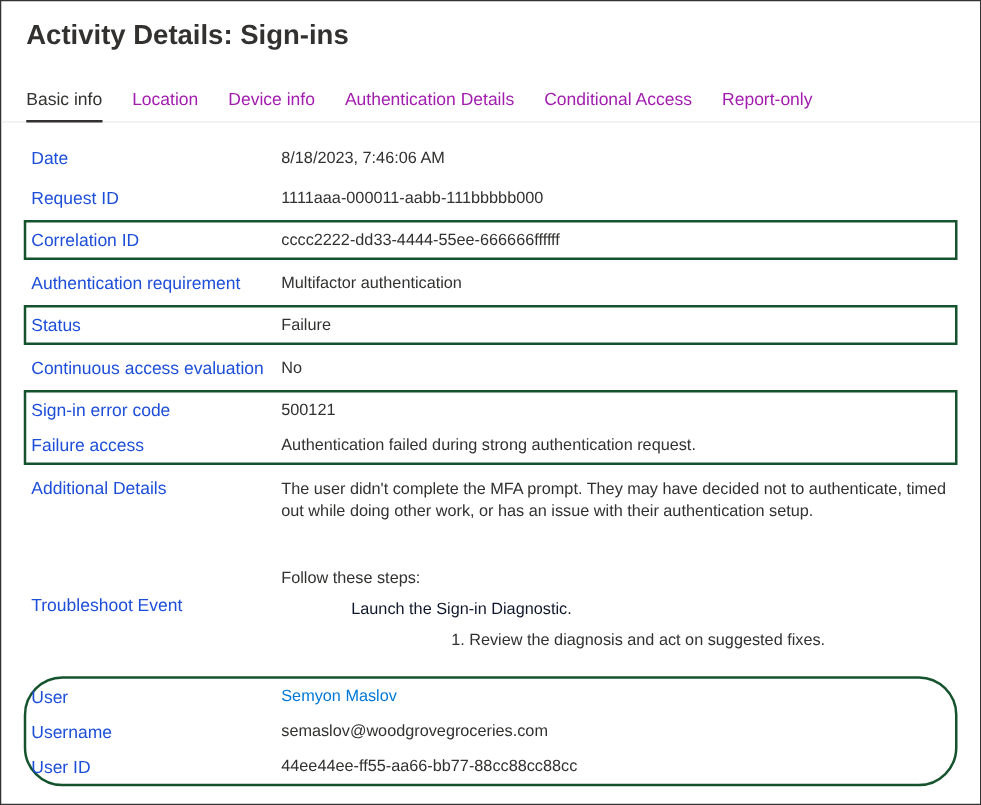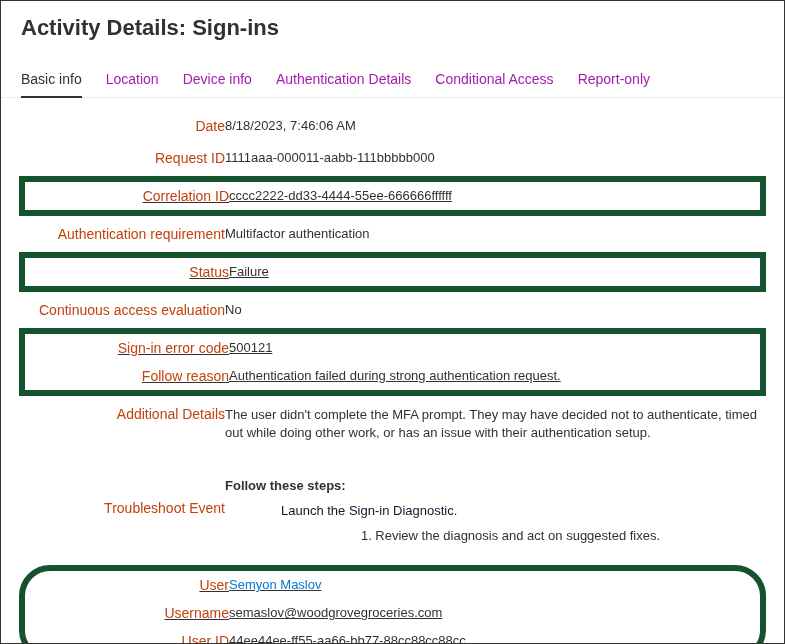--- a/index.html
+++ b/index.html
@@ -53,47 +53,44 @@
     }
     .row {
       display: flex;
       align-items: flex-start;
       padding: 8px 0;
     }
     .row-label {
       width: 200px;
       flex-shrink: 0;
       font-size: 14px;
-      color: #c2410c;
-      text-align: right;
+      color: #1d4ed8;
     }
     .row-value {
       flex: 1;
       font-size: 13px;
       color: #323130;
     }
     .row-value .link {
       color: #0078d4;
       cursor: pointer;
     }
     .highlight-box {
-      border: 6px solid #14532d;
+      border: 2px solid #14532d;
       margin: 2px -6px;
       padding: 0 4px;
-      text-decoration: underline;
     }
     .highlight-box .row {
       padding: 6px 0;
     }
     .troubleshoot-block {
       padding-top: 4px;
     }
     .troubleshoot-block .intro {
       margin-bottom: 10px;
-      font-weight: bold;
     }
     .troubleshoot-block .link-row {
       padding-left: 56px;
       color: #0f172a;
       cursor: pointer;
       margin-bottom: 10px;
     }
     .troubleshoot-block .step-row {
       padding-left: 36px;
       text-align: center;
@@ -151,21 +148,21 @@
     <div class="row-label">Continuous access evaluation</div>
     <div class="row-value">No</div>
   </div>
 
   <div class="highlight-box">
     <div class="row">
       <div class="row-label">Sign-in error code</div>
       <div class="row-value">500121</div>
     </div>
     <div class="row">
-      <div class="row-label">Follow reason</div>
+      <div class="row-label">Failure access</div>
       <div class="row-value">Authentication failed during strong authentication request.</div>
     </div>
   </div>
 
   <div class="row">
     <div class="row-label">Additional Details</div>
     <div class="row-value details-section">The user didn't complete the MFA prompt. They may have decided not to authenticate, timed out while doing other work, or has an issue with their authentication setup.</div>
   </div>
 
   <div class="row" style="padding-top:24px;">

